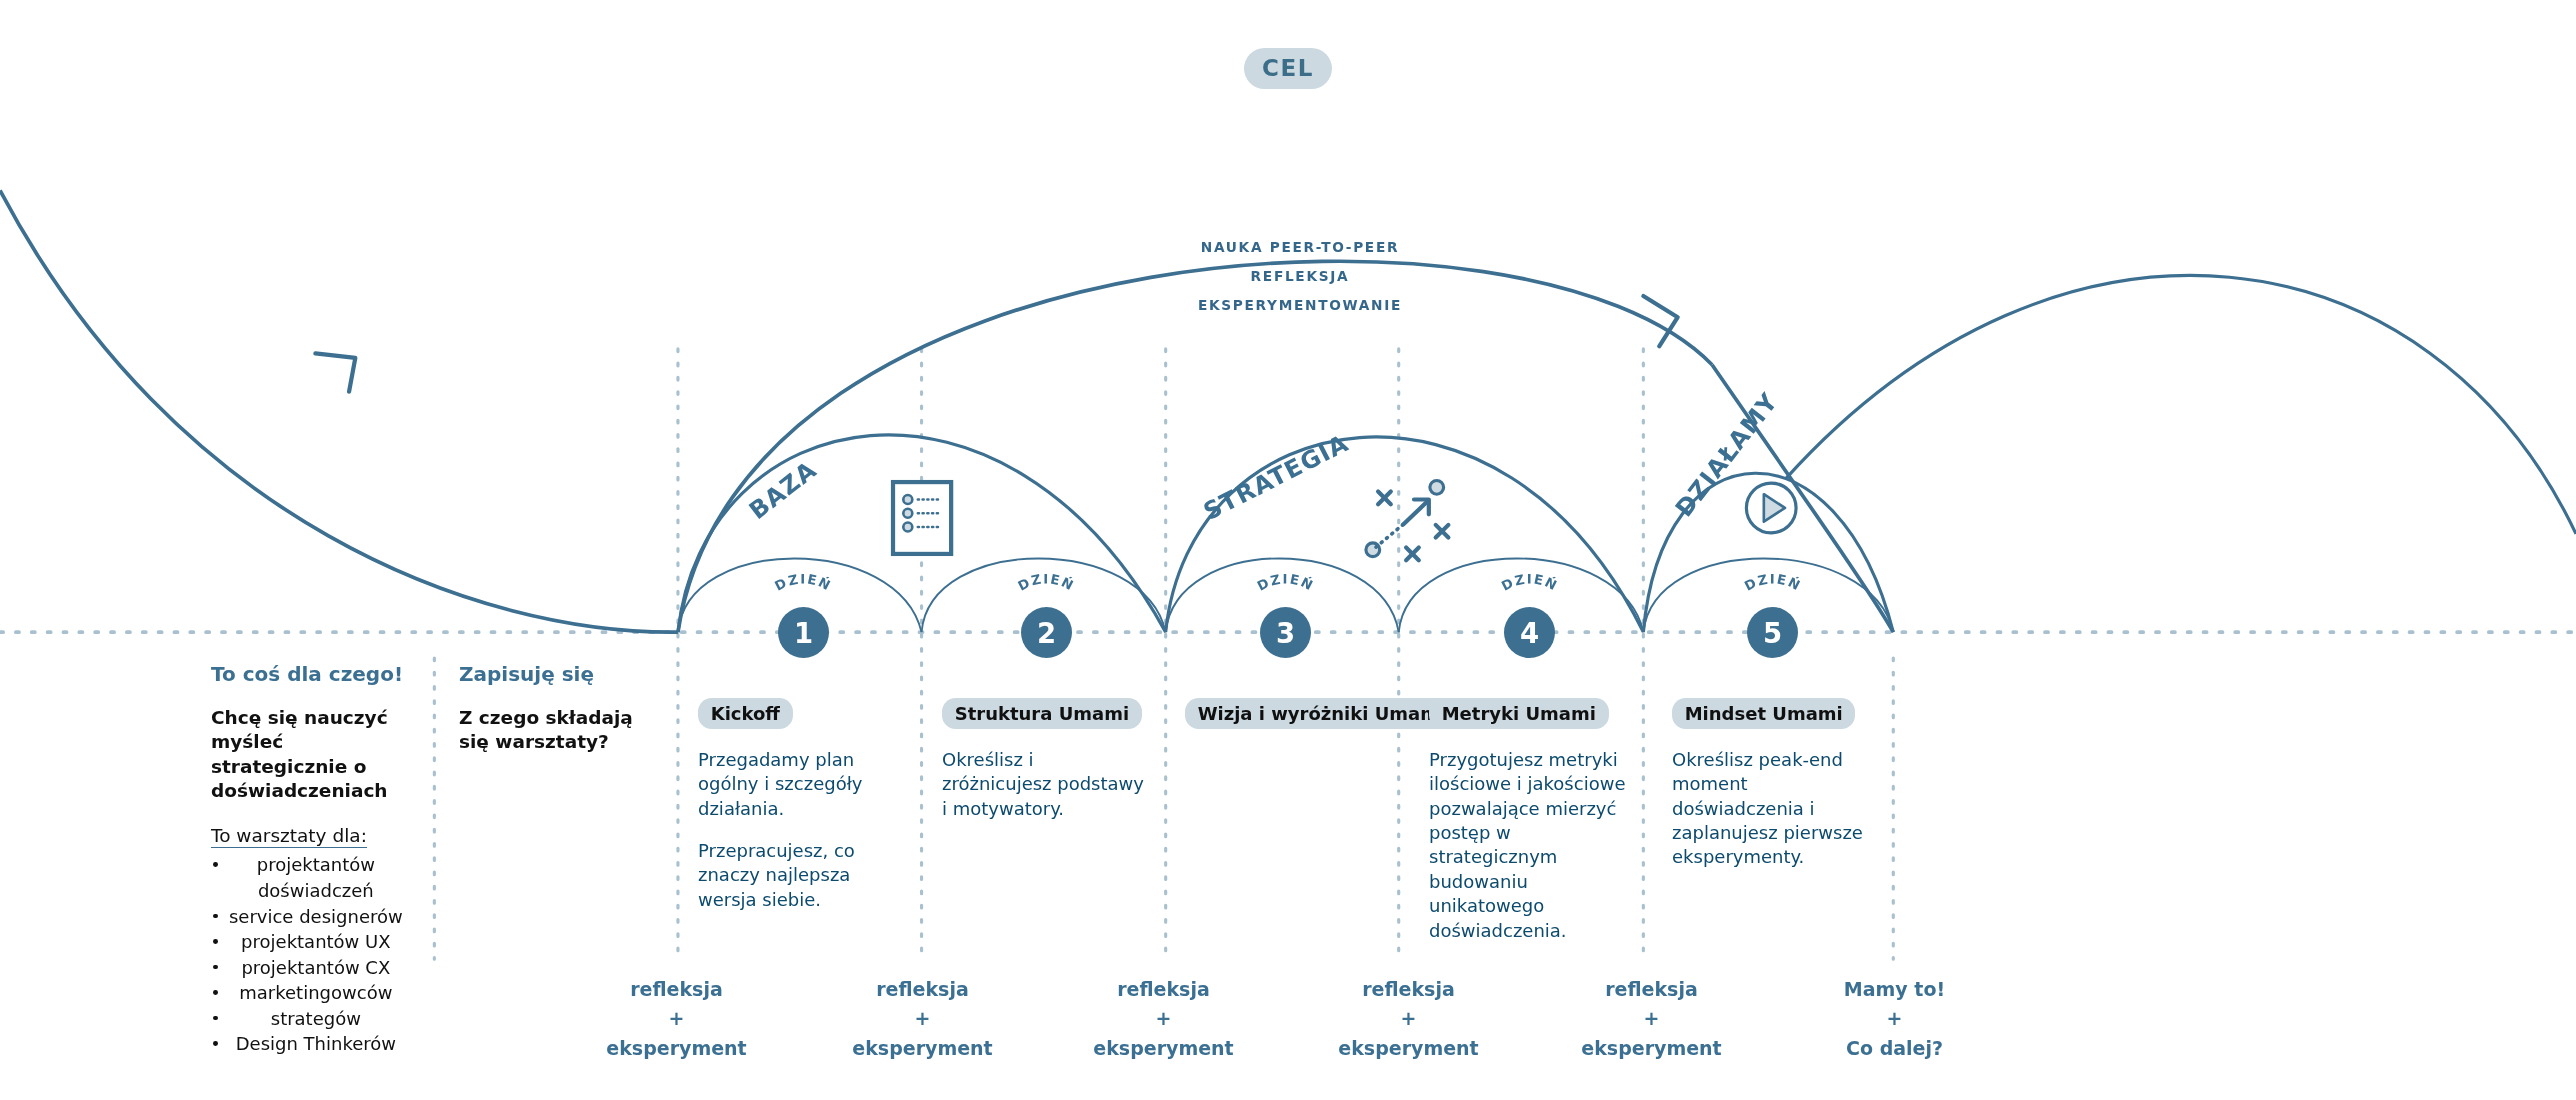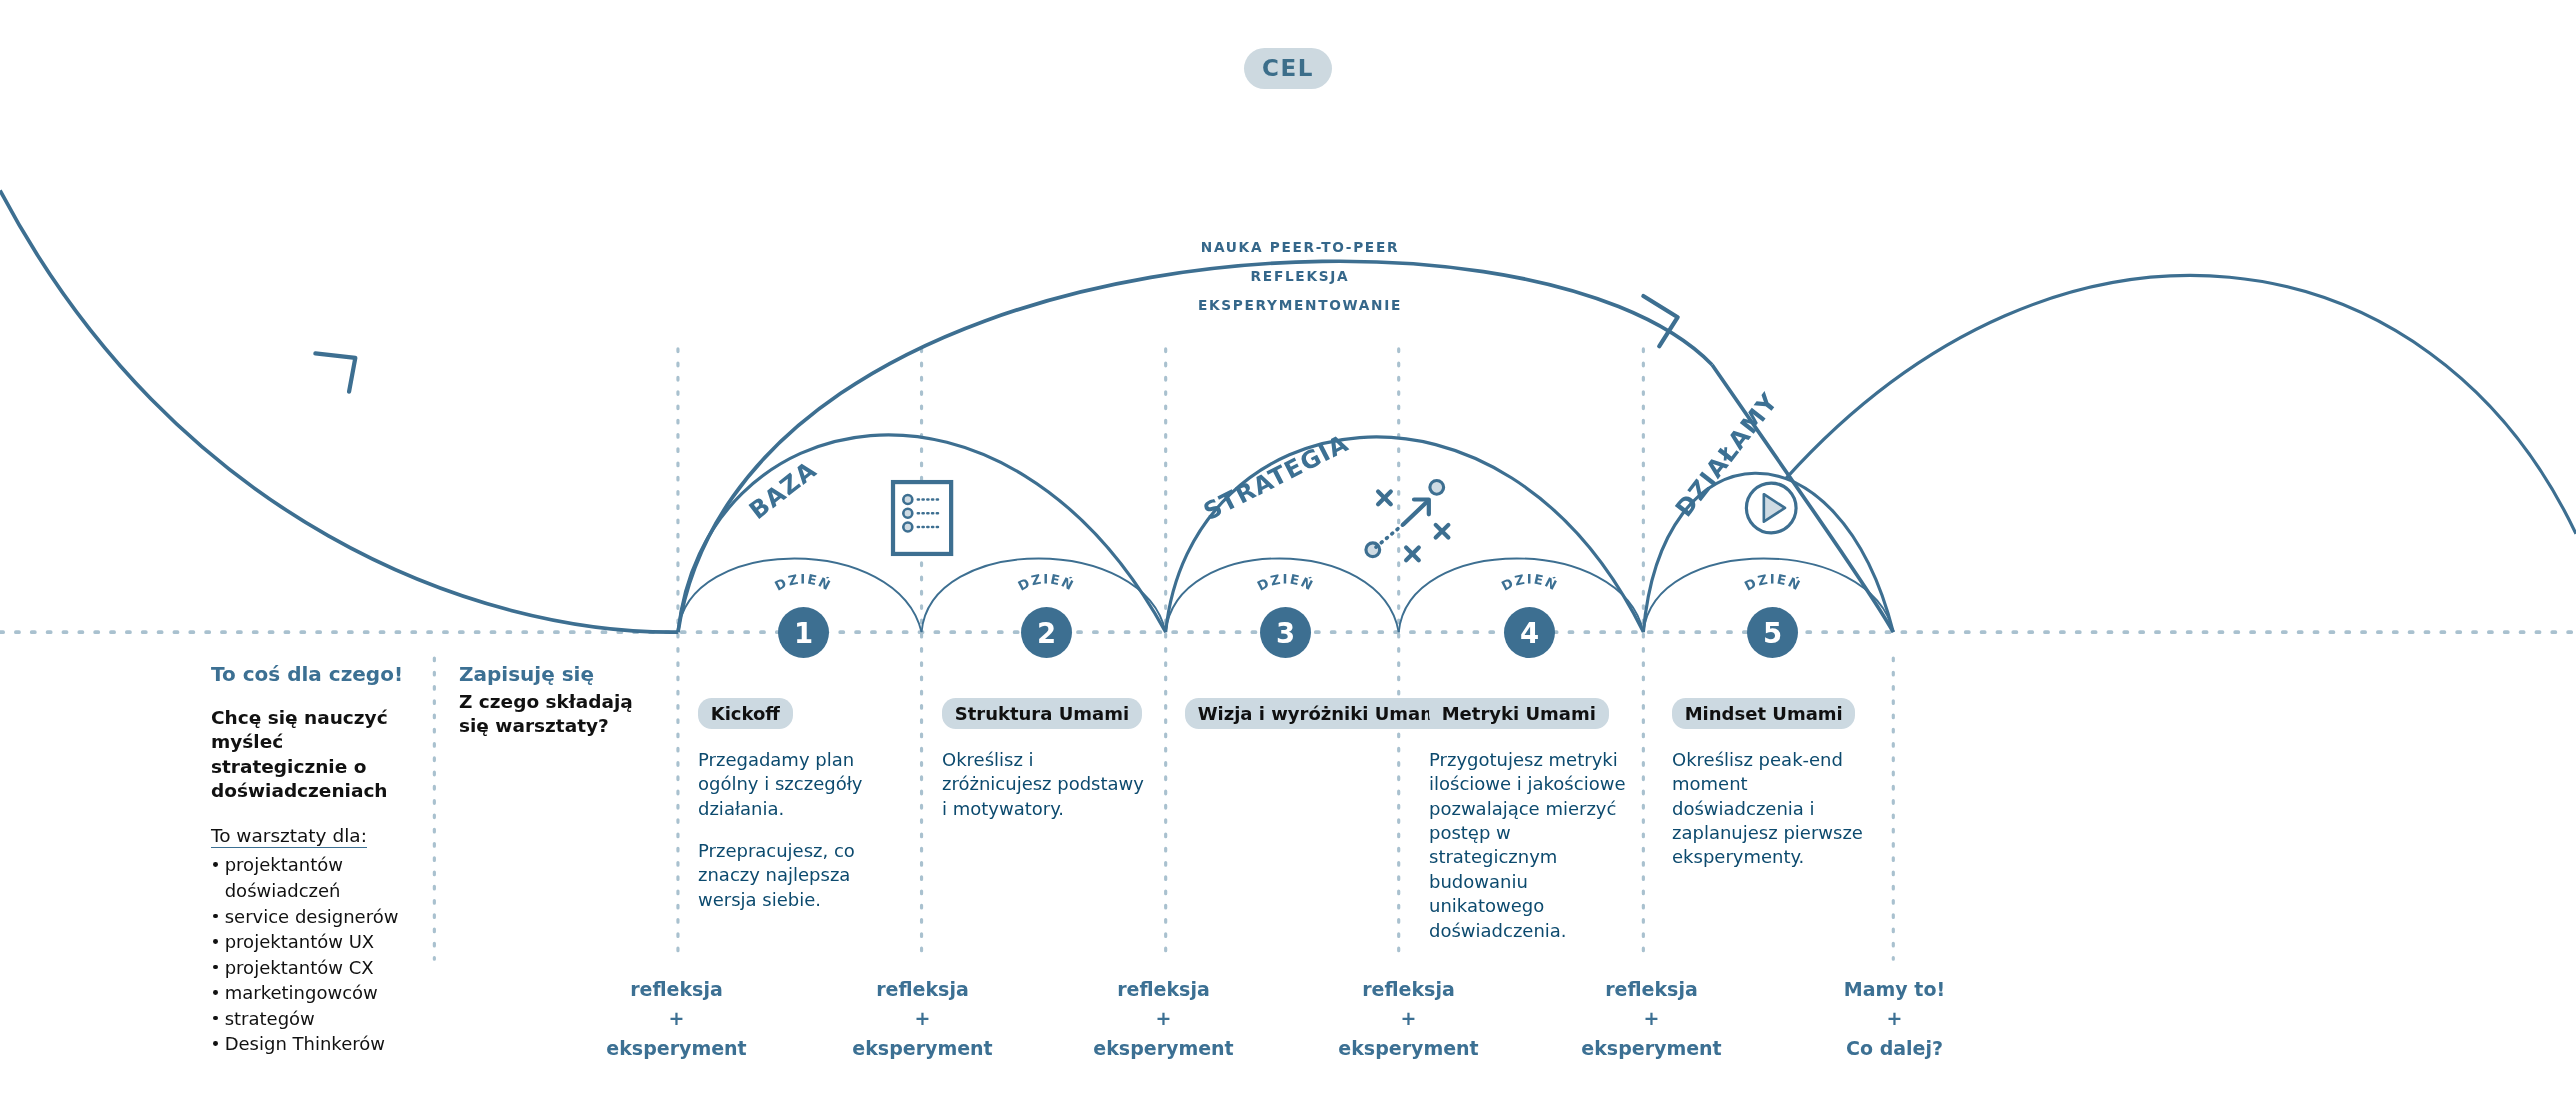--- a/index.html
+++ b/index.html
@@ -36,21 +36,21 @@
     color:#3c7093;font-weight:bold;font-size:20px;
   }
   .col-sub{
     font-weight:bold;font-size:18.5px;line-height:1.32;color:#111;
   }
   .col-body{font-size:18px;line-height:1.34;color:#111;}
   .underlined{
     font-size:18.5px;color:#111;display:inline-block;
     border-bottom:1.3px solid #3c7093;padding-bottom:1.6px;
   }
-  ul.bul{list-style:none;margin:4.2px 0 0 0;padding:0;font-size:18px;line-height:1.42;}
+  ul.bul{list-style:none;margin:4.2px 0 0 0;padding:0;font-size:18px;line-height:1.42;text-align:center;}
   ul.bul li{position:relative;padding-left:13.7px;}
   ul.bul li::before{
     content:"";position:absolute;left:2.1px;top:10px;
     width:4.8px;height:4.8px;border-radius:50%;background:#111;
   }
 
   .chip{
     display:inline-block;background:#ccd9e1;color:#101010;
     font-weight:bold;font-size:18px;padding:4.8px 12.7px;border-radius:13.7px;
     white-space:nowrap;
@@ -208,21 +208,21 @@
       <li>projektantów UX</li>
       <li>projektantów CX</li>
       <li>marketingowców</li>
       <li>strategów</li>
       <li>Design Thinkerów</li>
     </ul>
   </div>
 
   <div class="abs" style="left:459px;top:662px;width:196px;">
     <div class="col-title">Zapisuję się</div>
-    <div class="col-sub" style="margin-top:4px;">Z czego składają się warsztaty?</div>
+    <div class="col-sub" style="margin-top:20px;">Z czego składają się warsztaty?</div>
   </div>
 
   <div class="abs" style="left:698px;top:698px;width:206px;">
     <span class="chip">Kickoff</span>
     <div class="day-body">
       <p>Przegadamy plan ogólny i szczegóły działania.</p>
       <p>Przepracujesz, co znaczy najlepsza wersja siebie.</p>
     </div>
   </div>
 

